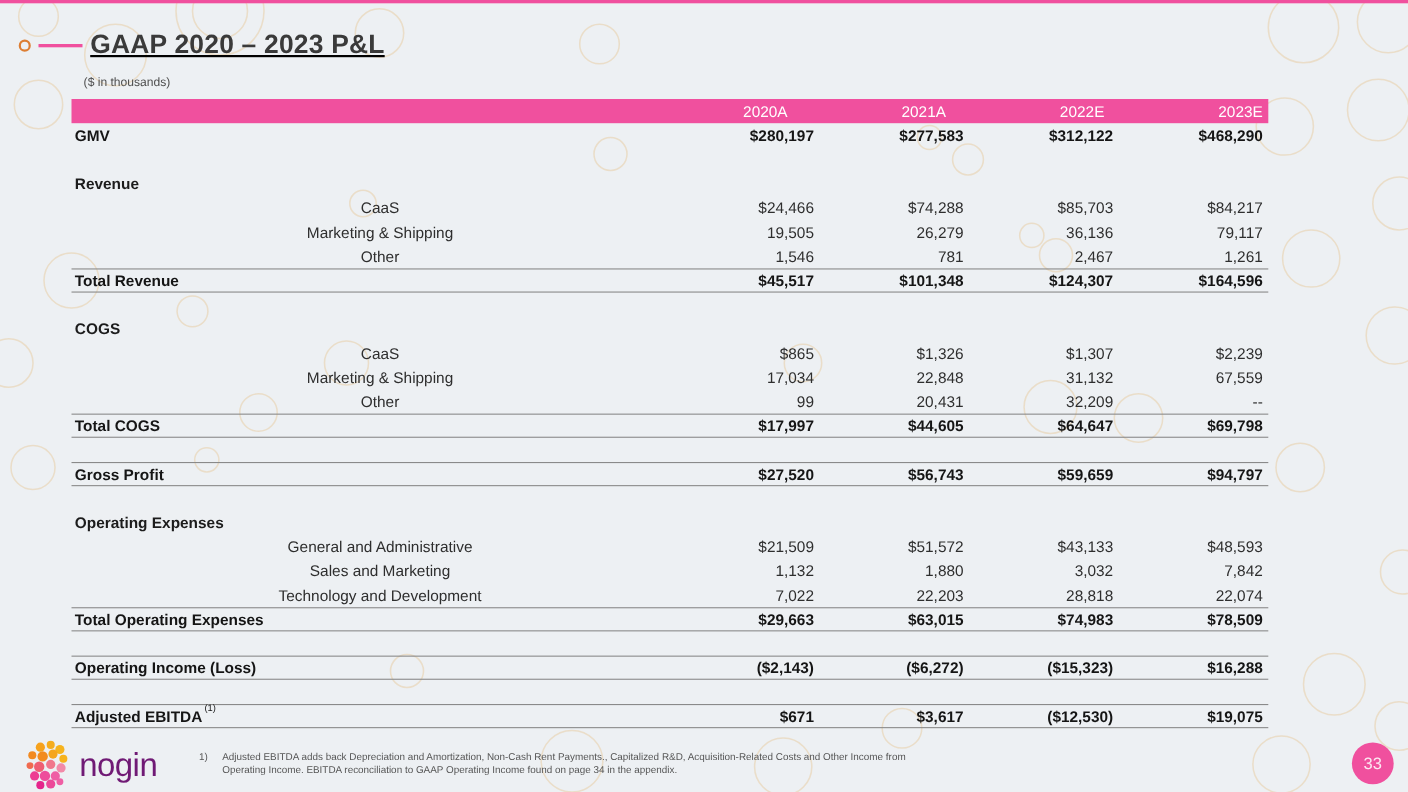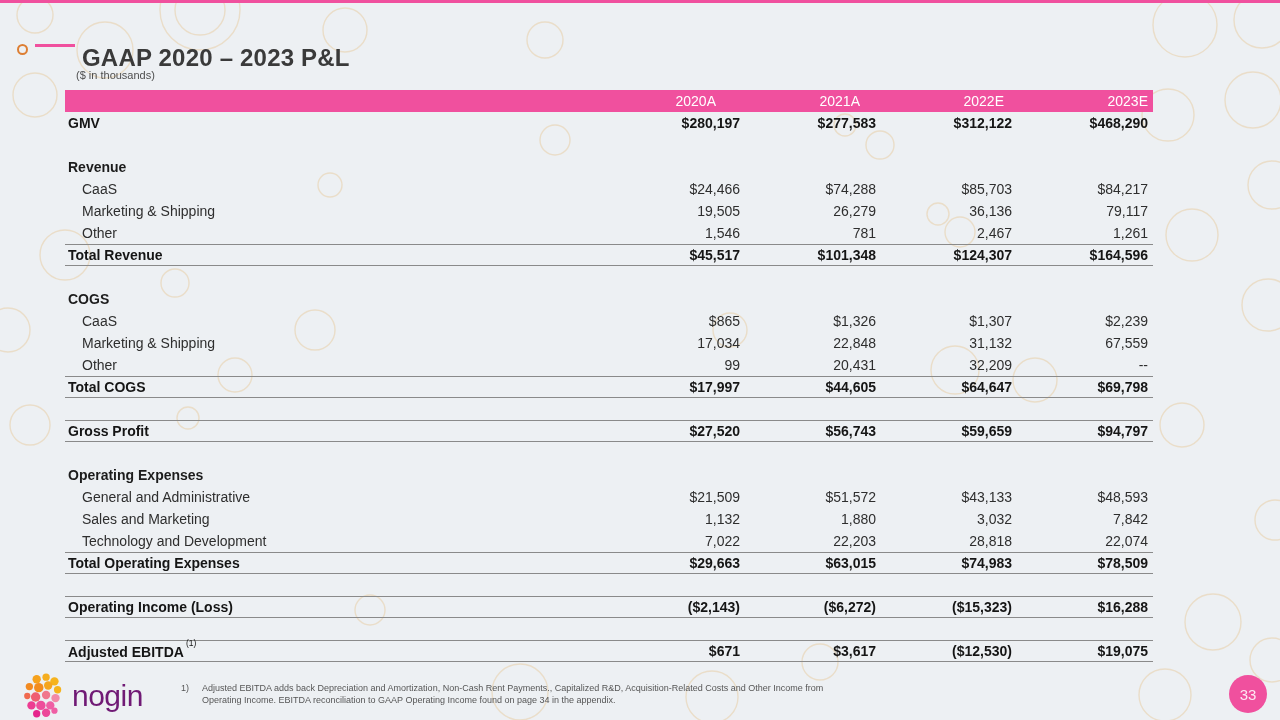--- a/index.html
+++ b/index.html
@@ -15,36 +15,36 @@
     position:relative;width:1280px;height:720px;
     background:var(--background);
     overflow:hidden;
     font-family:"Liberation Sans", sans-serif;
   }
   .deco-svg{position:absolute;inset:0;width:1280px;height:720px;}
   .deco-svg circle{fill:none;stroke:var(--pattern-tan);stroke-width:1.4;opacity:.55;}
 
   .top-line{position:absolute;top:0;left:0;width:1280px;height:3px;background:var(--accent-pink);}
 
-  .title-block{position:absolute;left:17px;top:44px;display:flex;}
+  .title-block{position:absolute;left:17px;top:27px;display:flex;align-items:center;text-decoration:underline;}
   .title-bullet{width:11px;height:11px;border:2.5px solid var(--accent-orange);border-radius:50%;background:transparent;}
   .title-dash{width:40px;height:3px;background:var(--accent-pink);margin:0 7px 0 7px;}
   .slide-title{font-size:24px;font-weight:700;color:#3a3a3a;letter-spacing:.2px;}
   .subtitle{position:absolute;left:76px;top:69px;font-size:11px;color:#4e4e4e;}
 
   .pl-table{position:absolute;left:65px;top:90px;width:1088px;}
   .header-row{display:flex;height:22px;background:var(--accent-pink);color:#fff;font-size:14px;align-items:center;gap:8px;}
   .header-row .label-cell{flex:1;}
   .value-cell{width:136px;text-align:right;padding-right:5px;}
   .label-cell{flex:1;padding-left:3px;white-space:nowrap;}
 
   .row{display:flex;height:22px;align-items:center;font-size:14px;color:#2e2e2e;}
   .row.spacer{height:22px;}
   .row.section .label-cell{font-weight:700;color:#1c1c1c;}
-  .row.detail .label-cell{padding-left:17px;}
+  .row.detail .label-cell{padding-left:17px;text-align:center;}
   .row.strong{font-weight:700;color:#151515;}
   .row.bordered{border-top:1px solid var(--line-gray);border-bottom:1px solid var(--line-gray);}
   .row sup{font-size:8.5px;font-weight:400;position:relative;top:-5px;margin-left:2px;}
 
   .logo{position:absolute;left:22px;top:673px;display:flex;align-items:center;}
   .logo-text{font-size:30px;font-weight:400;color:#701a75;letter-spacing:-.5px;margin-left:6px;}
   .footnote{position:absolute;left:181px;top:682px;width:740px;display:flex;font-size:9px;color:#565656;line-height:1.35;}
   .footnote-marker{width:21px;flex-shrink:0;}
   .page-badge{
     position:absolute;left:1229px;top:675px;width:38px;height:38px;border-radius:50%;

